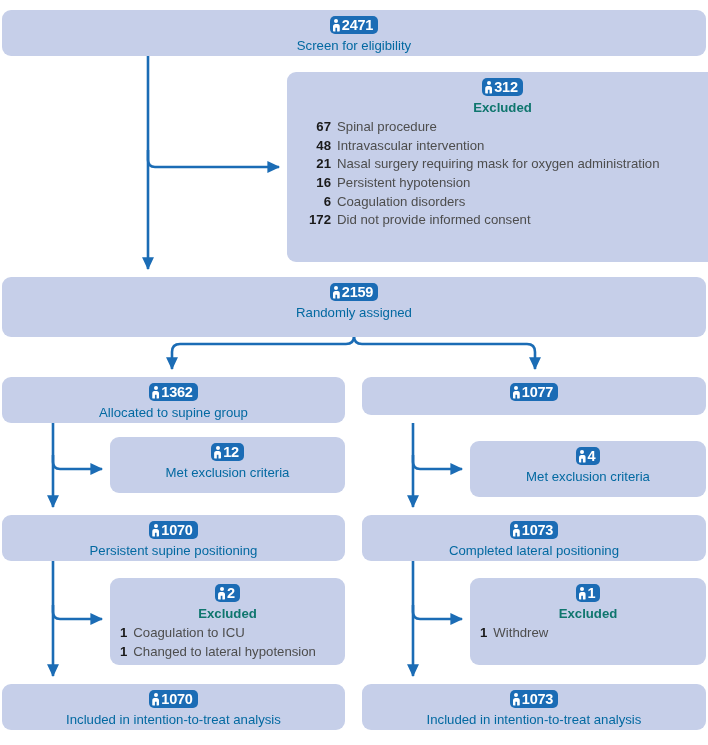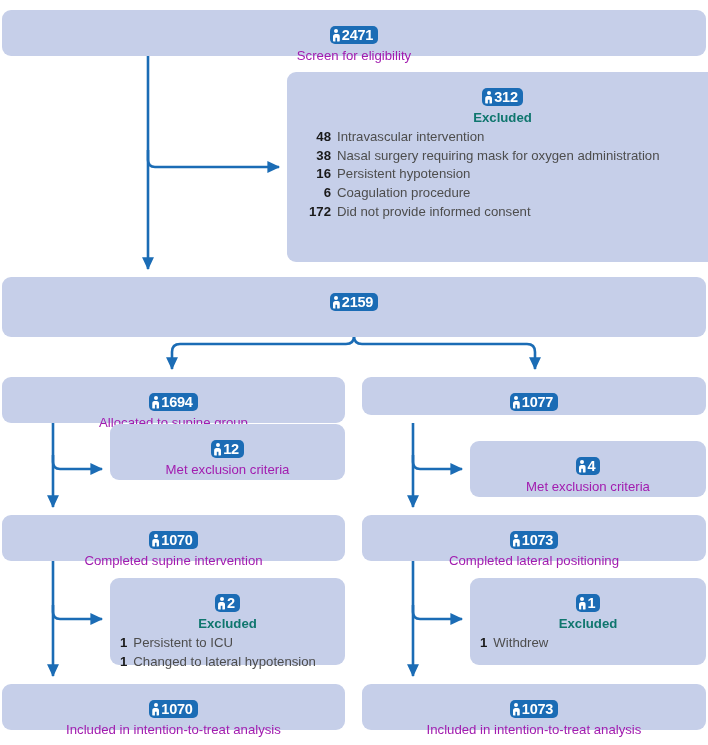--- a/index.html
+++ b/index.html
@@ -12,21 +12,21 @@
     overflow:hidden;
   }
   #canvas{position:absolute;left:0;top:0;width:708px;height:745px;}
   .connectors{position:absolute;left:0;top:0;width:708px;height:745px;pointer-events:none;}
 
   .box{
     position:absolute;
     background:#c6cfe9;
     border-radius:9px;
     box-sizing:border-box;
-    padding:16px 8px;
+    padding:6px 8px;
     text-align:center;
   }
 
   .badge{
     display:inline-flex;
     align-items:center;
     gap:2px;
     background:#1b6cb5;
     color:#ffffff;
     border-radius:5px;
@@ -48,21 +48,21 @@
   }
   .badge .person::after{
     content:"";position:absolute;left:0px;top:5px;
     width:7px;height:8px;background:#fff;
     border-radius:2.5px 2.5px 1px 1px;
     clip-path:polygon(0 0,100% 0,100% 100%,62% 100%,62% 52%,38% 52%,38% 100%,0 100%);
   }
 
   .caption{
     font-size:13.2px;
-    color:#a21caf;
+    color:#0369a1;
     line-height:1.25;
     margin-top:2px;
     white-space:nowrap;
   }
   .sub-head{
     font-size:13.2px;
     font-weight:bold;
     color:#0f766e;
     margin-top:1px;
     line-height:1.3;
@@ -91,21 +91,21 @@
     line-height:1.42;
     white-space:nowrap;
   }
 
   
   #box-screen      {left:2px;  top:10px;  width:704px; height:46px;}
   #box-excluded-top{left:287px;top:72px;  width:431px; height:190px; }
   #box-random      {left:2px;  top:277px; width:704px; height:60px;}
   #box-alloc-l     {left:2px;  top:377px; width:343px; height:46px;}
   #box-alloc-r     {left:362px;top:377px; width:344px; height:38px;}
-  #box-met-l       {left:110px;top:424px; width:235px; height:56px;}
+  #box-met-l       {left:110px;top:437px; width:235px; height:56px;}
   #box-met-r       {left:470px;top:441px; width:236px; height:56px;}
   #box-comp-l      {left:2px;  top:515px; width:343px; height:46px;}
   #box-comp-r      {left:362px;top:515px; width:344px; height:46px;}
   #box-exc-l       {left:110px;top:578px; width:235px; height:87px;}
   #box-exc-r       {left:470px;top:578px; width:236px; height:87px;}
   #box-itt-l       {left:2px;  top:684px; width:343px; height:46px;}
   #box-itt-r       {left:362px;top:684px; width:344px; height:46px;}
 
   #box-excluded-top .reasons{margin-left:14px;}
   #box-exc-l .reasons, #box-exc-r .reasons{margin-left:2px;}
@@ -152,53 +152,58 @@
   </div>
 
   <div class="box" id="box-excluded-top">
     <span class="badge">
       <span class="person"></span>
         <span>312</span>
     </span>
     <div class="sub-head">Excluded</div>
     <div class="reasons">
       <div class="reason-row">
+        <span class="reason-n">67</span>
+        <span class="reason-t">Spinal procedure</span>
+      </div>
+      <div class="reason-row">
         <span class="reason-n">48</span>
         <span class="reason-t">Intravascular intervention</span>
       </div>
       <div class="reason-row">
-        <span class="reason-n">38</span>
+        <span class="reason-n">21</span>
         <span class="reason-t">Nasal surgery requiring mask for oxygen administration</span>
       </div>
       <div class="reason-row">
         <span class="reason-n">16</span>
         <span class="reason-t">Persistent hypotension</span>
       </div>
       <div class="reason-row">
         <span class="reason-n">6</span>
-        <span class="reason-t">Coagulation procedure</span>
+        <span class="reason-t">Coagulation disorders</span>
       </div>
       <div class="reason-row">
         <span class="reason-n">172</span>
         <span class="reason-t">Did not provide informed consent</span>
       </div>
     </div>
   </div>
 
   <div class="box" id="box-random">
     <span class="badge">
       <span class="person"></span>
         <span>2159</span>
     </span>
+    <div class="caption">Randomly assigned</div>
   </div>
 
   <div class="box" id="box-alloc-l">
     <span class="badge">
       <span class="person"></span>
-        <span>1694</span>
+        <span>1362</span>
     </span>
     <div class="caption">Allocated to supine group</div>
   </div>
 
   <div class="box" id="box-alloc-r">
     <span class="badge">
       <span class="person"></span>
         <span>1077</span>
     </span>
   </div>
@@ -217,41 +222,41 @@
         <span>4</span>
     </span>
     <div class="caption">Met exclusion criteria</div>
   </div>
 
   <div class="box" id="box-comp-l">
     <span class="badge">
       <span class="person"></span>
         <span>1070</span>
     </span>
-    <div class="caption">Completed supine intervention</div>
+    <div class="caption">Persistent supine positioning</div>
   </div>
 
   <div class="box" id="box-comp-r">
     <span class="badge">
       <span class="person"></span>
         <span>1073</span>
     </span>
     <div class="caption">Completed lateral positioning</div>
   </div>
 
   <div class="box" id="box-exc-l">
     <span class="badge">
       <span class="person"></span>
         <span>2</span>
     </span>
     <div class="sub-head">Excluded</div>
     <div class="reasons">
       <div class="reason-row">
         <span class="reason-n">1</span>
-        <span class="reason-t">Persistent to ICU</span>
+        <span class="reason-t">Coagulation to ICU</span>
       </div>
       <div class="reason-row">
         <span class="reason-n">1</span>
         <span class="reason-t">Changed to lateral hypotension</span>
       </div>
     </div>
   </div>
 
   <div class="box" id="box-exc-r">
     <span class="badge">

